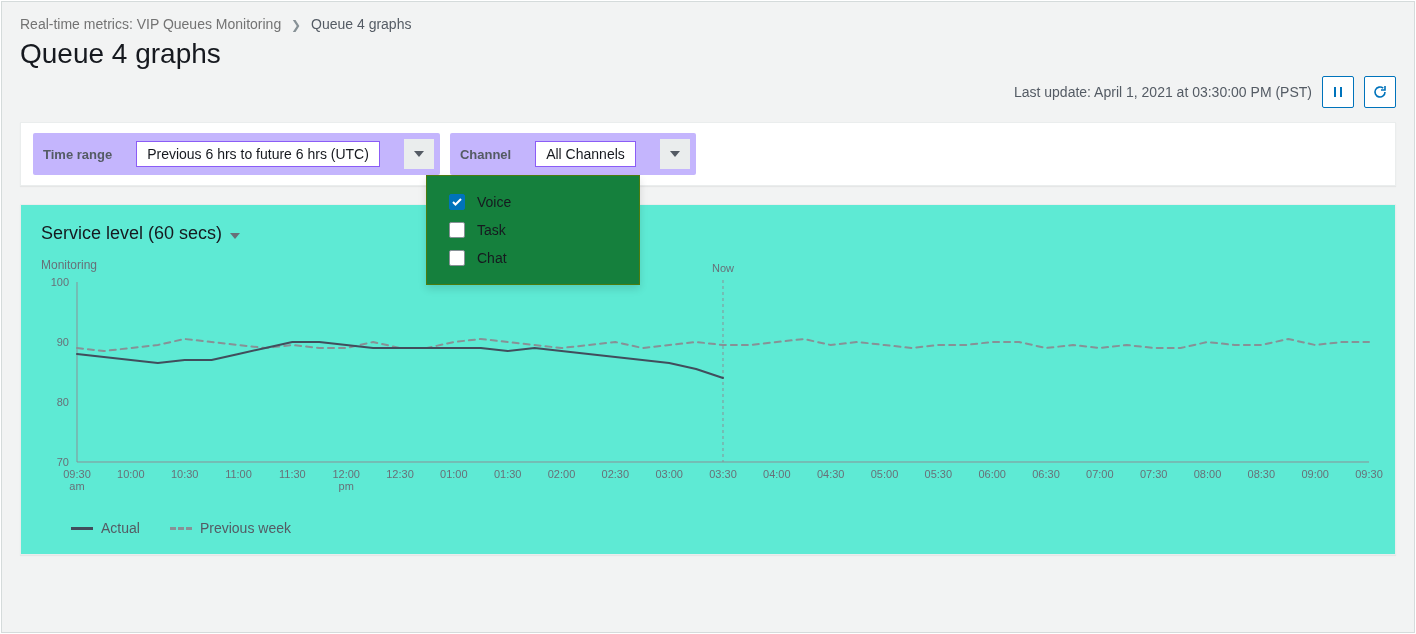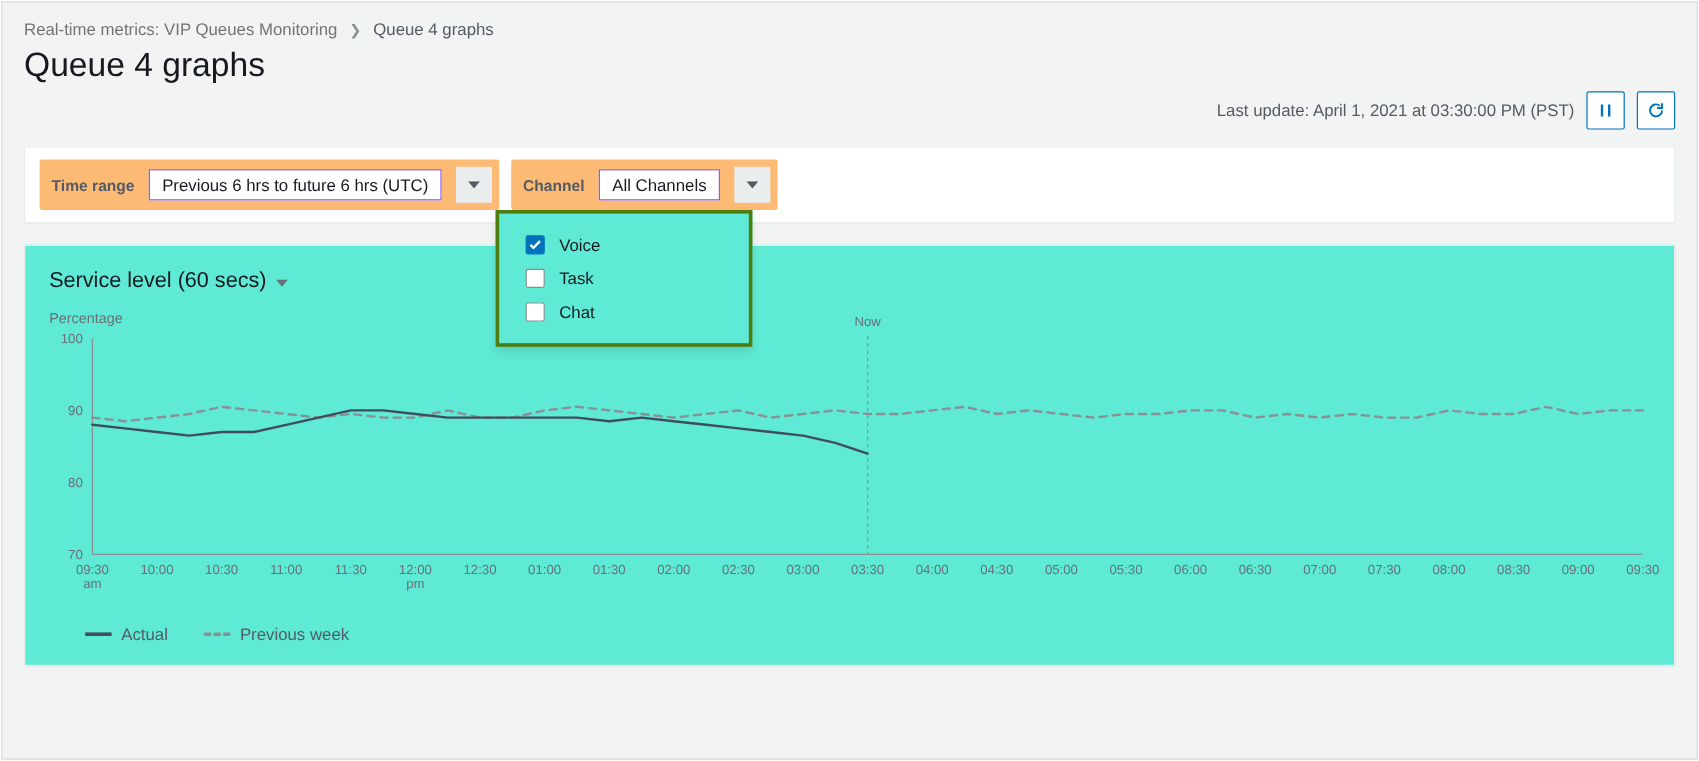--- a/index.html
+++ b/index.html
@@ -71,25 +71,25 @@
     border: 1px solid #eaeded;
     box-shadow: 0 1px 1px rgba(0,0,0,0.05);
     padding: 10px 12px;
     display: flex;
     gap: 10px;
     align-items: center;
     position: relative;
     z-index: 5;
   }
   .filter-group {
-    background: #fdba74;
+    background: #c4b5fd;
     display: inline-flex;
     align-items: center;
     padding: 6px 6px 6px 10px;
-    gap: 12px;
+    gap: 24px;
     border-radius: 2px;
     text-align: right;
   }
   .filter-label {
     color: #545b64;
     font-weight: 700;
     font-size: 13px;
   }
   .select-box {
     background: #ffffff;
@@ -105,24 +105,24 @@
     background: #eaeded;
     display: inline-flex;
     align-items: center;
     justify-content: center;
     cursor: pointer;
   }
   .caret-btn svg { fill: #545b64; }
   .dropdown-panel {
     position: absolute;
     top: 52px;
-    left: 392px;
+    left: 405px;
     width: 214px;
-    background: #5eead4;
-    border: 3px solid #4d7c0f;
+    background: #15803d;
+    border: 1px solid #4d7c0f;
     box-shadow: 0 4px 8px rgba(0,0,0,0.12);
     padding: 12px 0;
     z-index: 20;
   }
   .dd-item {
     display: flex;
     align-items: center;
     gap: 12px;
     padding: 6px 22px;
     cursor: pointer;
@@ -266,21 +266,21 @@
 
   <div class="chart-card">
     <div class="card-title-row">
       <span class="card-title">Service level (60 secs)</span>
       <span class="small-caret">
         <svg width="10" height="6" viewBox="0 0 10 6">
             <path d="M0 0l5 6 5-6z"></path>
           </svg>
       </span>
     </div>
-    <div class="y-title">Percentage</div>
+    <div class="y-title">Monitoring</div>
 
     <div class="chart-area">
       <svg id="chart-svg" width="1336" height="220" viewBox="0 0 1336 220" style="overflow: visible;">
           <text x="28" y="190" text-anchor="end" class="tick-label">70</text>
           <text x="28" y="130" text-anchor="end" class="tick-label">80</text>
           <text x="28" y="70" text-anchor="end" class="tick-label">90</text>
           <text x="28" y="10" text-anchor="end" class="tick-label">100</text>
           <line x1="36" y1="6" x2="36" y2="186" stroke="#879196" stroke-width="1"></line>
           <line x1="36" y1="186" x2="1328" y2="186" stroke="#879196" stroke-width="1"></line>
           <line x1="682" y1="4" x2="682" y2="186" stroke="#879196" stroke-width="1" stroke-dasharray="3 3"></line>

